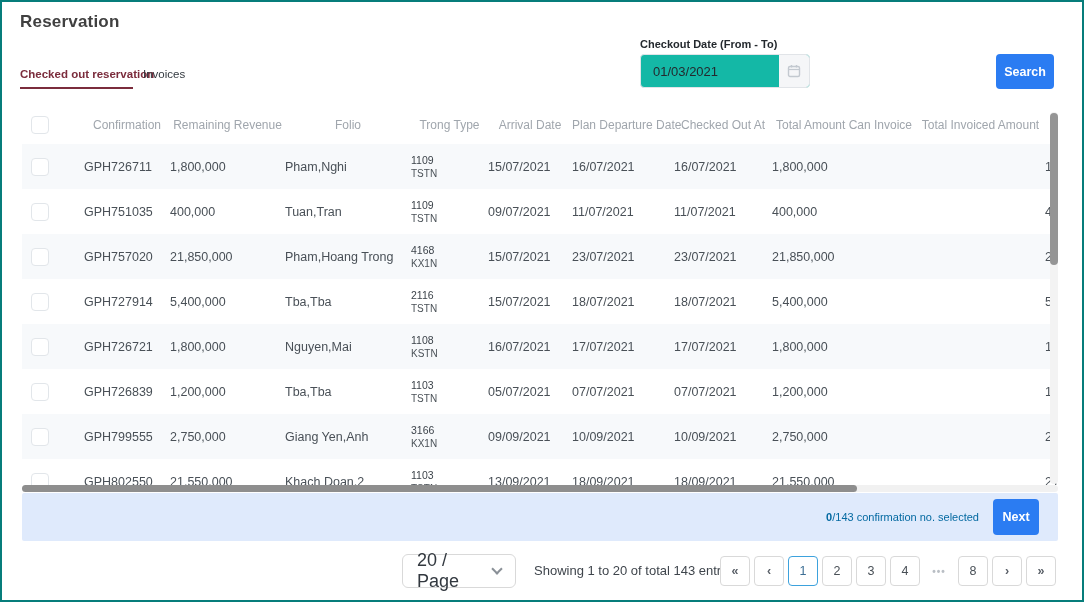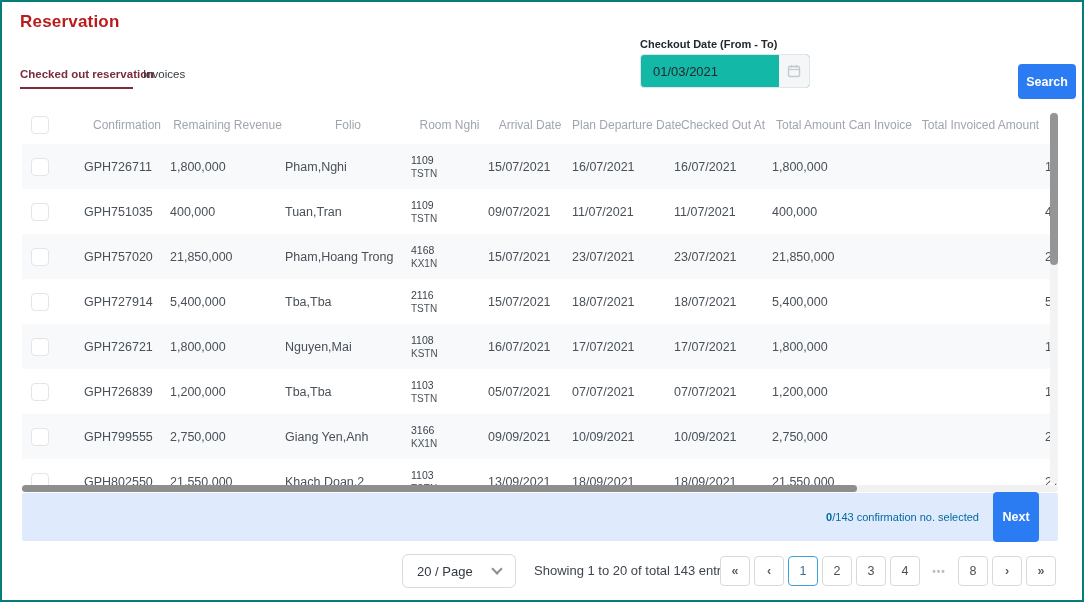--- a/index.html
+++ b/index.html
@@ -4,21 +4,21 @@
 <style>
   * { margin:0; padding:0; box-sizing:border-box; }
   html,body { width:1084px; height:602px; background:#fff; }
   body { font-family:"Liberation Sans", sans-serif; }
   .page {
     position:relative; width:1084px; height:602px;
     border:2px solid #077d7b; background:#fff; overflow:hidden;
   }
   .page-title {
     position:absolute; left:18px; top:10px;
-    font-size:17px; font-weight:700; color:#b91c1c; letter-spacing:.2px;
+    font-size:17px; font-weight:700; color:#404040; letter-spacing:.2px;
   }
   
   .filter-label {
     position:absolute; left:638px; top:36px;
     font-size:11px; font-weight:700; color:#24292e;
   }
   .date-input {
     position:absolute; top:52px; width:170px; height:34px;
     border:1px solid #e1e4e8; border-radius:4px; background:#14b8a6;
     display:flex; align-items:center; cursor:text;
@@ -28,21 +28,21 @@
     width:30px; height:32px; background:#f5f6f8; border-radius:0 3px 3px 0;
     display:flex; align-items:center; justify-content:center;
   }
   #date-from { left:638px; }
   #date-to   { left:826px; }
   .btn-primary {
     background:#2b7cf2; color:#fff; border:none; border-radius:4px;
     font-family:"Liberation Sans", sans-serif;
     font-size:12.5px; font-weight:700; cursor:pointer;
   }
-  .search-btn { position:absolute; left:1016px; top:52px; width:58px; height:35px;margin-top:10px; }
+  .search-btn { position:absolute; left:994px; top:52px; width:58px; height:35px; }
   
   .tab { position:absolute; top:66px; font-size:11.5px; cursor:pointer; }
   .tab-active { left:18px; color:#7b2c3c; font-weight:700; padding-bottom:22px; }
   .tab-underline { position:absolute; left:18px; top:85px; width:113px; height:2px; background:#7b2c3c; }
   .tab-inactive { left:141px; color:#32383f; }
   
   .table-wrap {
     position:absolute; left:20px; top:104px; width:1036px; height:379px;
     overflow:hidden;
   }
@@ -78,28 +78,28 @@
   }
   .hthumb { position:absolute; left:0; top:0; width:835px; height:7px; background:#8e8e8e; border-radius:4px; }
   
   .selection-bar {
     position:absolute; left:20px; top:491px; width:1036px; height:48px;
     background:#dfeafc; border-radius:2px;
     display:flex; align-items:center; justify-content:flex-end;
   }
   .sel-text { font-size:11px; color:#0369a1; margin-right:14px; }
   .sel-text b { font-weight:700; }
-  .next-btn { width:46px; height:50px; margin-right:19px; }
+  .next-btn { width:46px; height:36px; margin-right:19px; }
   
   .page-size-select {
     position:absolute; left:400px; top:552px; width:114px; height:34px;
     border:1px solid #d9d9d9; border-radius:6px; background:#fff;
     display:flex; align-items:center; cursor:pointer;
   }
-  .page-size-select .ps-label { flex:1; padding-left:14px; font-size:13px; color:#32383f; }
+  .page-size-select .ps-label { flex:1; padding-left:14px; font-size:18px; color:#32383f; }
   .chev {
     width:8px; height:8px; border-right:2px solid #8a9097; border-bottom:2px solid #8a9097;
     transform:rotate(45deg); margin-right:14px; margin-top:-4px;
   }
   .showing {
     position:absolute; left:532px; top:561px; font-size:13px; color:#3f454c;
   }
   .pages {
     position:absolute; right:26px; top:554px; display:flex; gap:4px; align-items:center;
   }
@@ -159,21 +159,21 @@
           <col class="c10">
       </colgroup>
       <thead>
           <tr id="thead-row">
             <th>
               <div class="checkbox"></div>
             </th>
             <th>Confirmation</th>
             <th>Remaining Revenue</th>
             <th>Folio</th>
-            <th>Room Nghi</th>
+            <th>Trong Type</th>
             <th>Arrival Date</th>
             <th>Plan Departure Date</th>
             <th>Checked Out At</th>
             <th>Total Amount Can Invoice</th>
             <th>Total Invoiced Amount</th>
             <th>Re</th>
           </tr>
         </thead>
       <tbody id="tbody">
           <tr>

